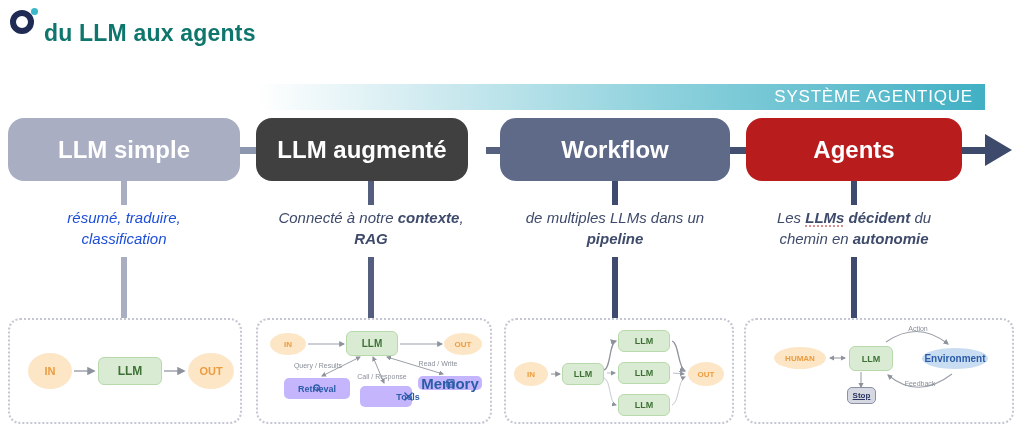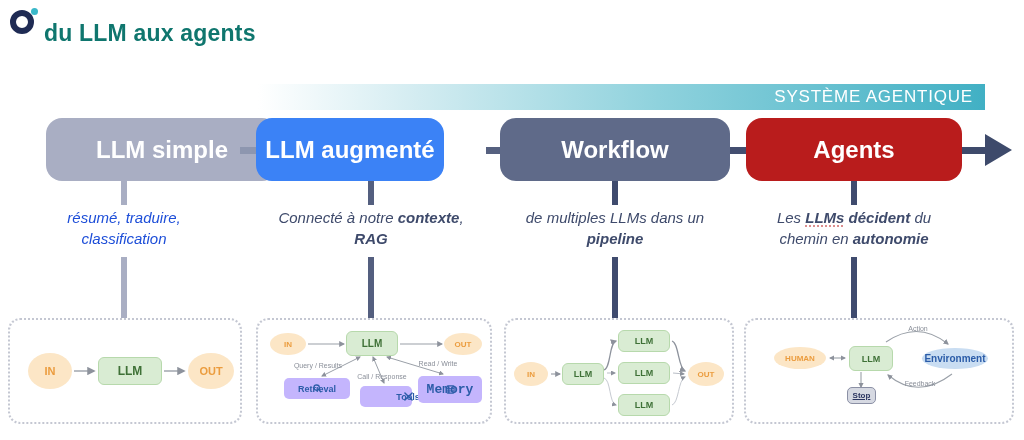--- a/index.html
+++ b/index.html
@@ -17,22 +17,22 @@
     color:#0f766e; letter-spacing:0.2px; }
   
   .banner { position:absolute; left:258px; top:84px; width:727px; height:26px;
     background:linear-gradient(90deg,#ffffff 0%,#d3ecf1 22%,#8fd2dd 55%,#41b0c4 100%);
     color:#ffffff; font-size:17px; font-weight:500; letter-spacing:0.8px;
     text-align:right; line-height:26px; padding-right:12px; }
   
   .stage { position:absolute; top:118px; height:63px; border-radius:16px;
     display:flex; align-items:center; justify-content:center;
     color:#ffffff; font-weight:bold; font-size:24px; }
-  .s1 { left:8px;   width:232px; background:#a9aec3;margin-left:38px; }
-  .s2 { left:256px; width:188px; background:#3b82f6;text-align:center; }
+  .s1 { left:8px;   width:232px; background:#a9aec3; }
+  .s2 { left:256px; width:212px; background:#404040;text-align:center; }
   .s3 { left:500px; width:230px; background:#5f6a89; }
   .s4 { left:746px; width:216px; background:#b91c1c; }
   .hconn { position:absolute; top:147px; height:7px; }
   .hc1 { left:240px; width:16px; background:#8d96af; }
   .hc2 { left:486px; width:14px; background:#566180; }
   .hc3 { left:730px; width:16px; background:#434e70; }
   .hc4 { left:962px; width:24px; background:#3e4a6b; }
   .arrowhead { position:absolute; left:985px; top:134px; width:0; height:0;
     border-top:16px solid transparent; border-bottom:16px solid transparent;
     border-left:27px solid #3e4a6b; }
@@ -169,21 +169,21 @@
         </svg>
       <span>Retrieval</span>
     </div>
     <div class="node n-blue" style="left:102px;top:66px;width:52px;height:21px;font-size:9px;padding-left:44px;">
       <svg width="9" height="9" viewBox="0 0 10 10">
           <line x1="1" y1="1" x2="9" y2="9" stroke="#2b5ca8" stroke-width="1.6" stroke-linecap="round"></line>
           <line x1="9" y1="1" x2="1" y2="9" stroke="#2b5ca8" stroke-width="1.6" stroke-linecap="round"></line>
         </svg>
       <span>Tools</span>
     </div>
-    <div class="node n-blue" style="left:160px;top:56px;width:64px;height:27px;font-size:13px;font-family:Liberation Mono, monospace;">
+    <div class="node n-blue" style="left:160px;top:56px;width:64px;height:14px;font-size:15px;">
       <svg width="9" height="9" viewBox="0 0 10 10">
           <rect x="1" y="1" width="8" height="8" rx="1" fill="none" stroke="#2b5ca8" stroke-width="1.2"></rect>
           <line x1="1" y1="4" x2="9" y2="4" stroke="#2b5ca8" stroke-width="1"></line>
           <line x1="1" y1="6.6" x2="9" y2="6.6" stroke="#2b5ca8" stroke-width="1"></line>
         </svg>
       <span>Memory</span>
     </div>
   </div>
 
   <div class="dbox db3">

